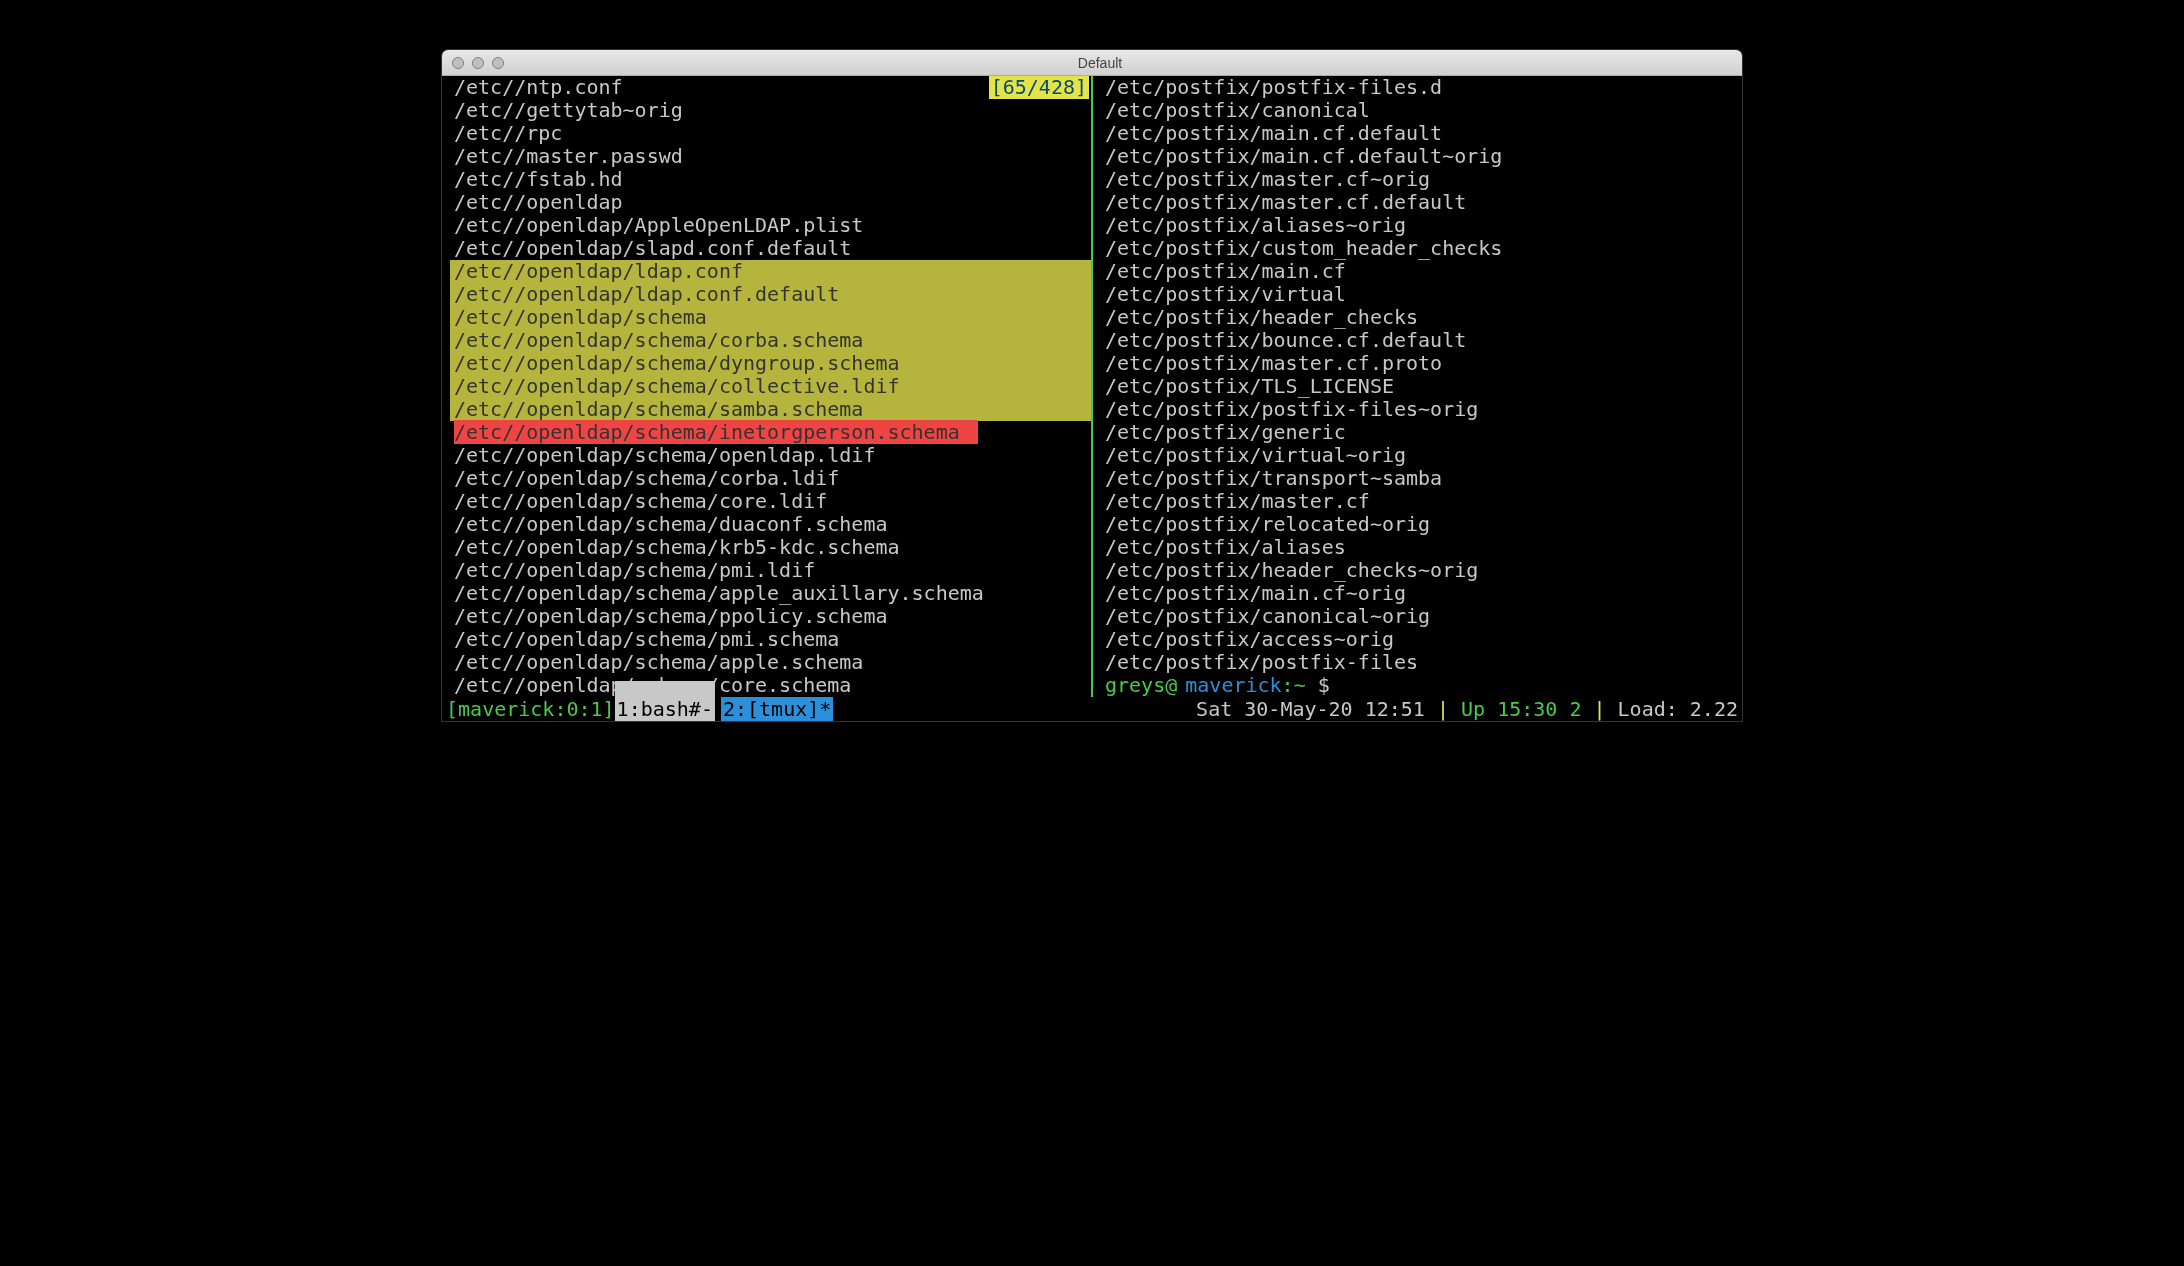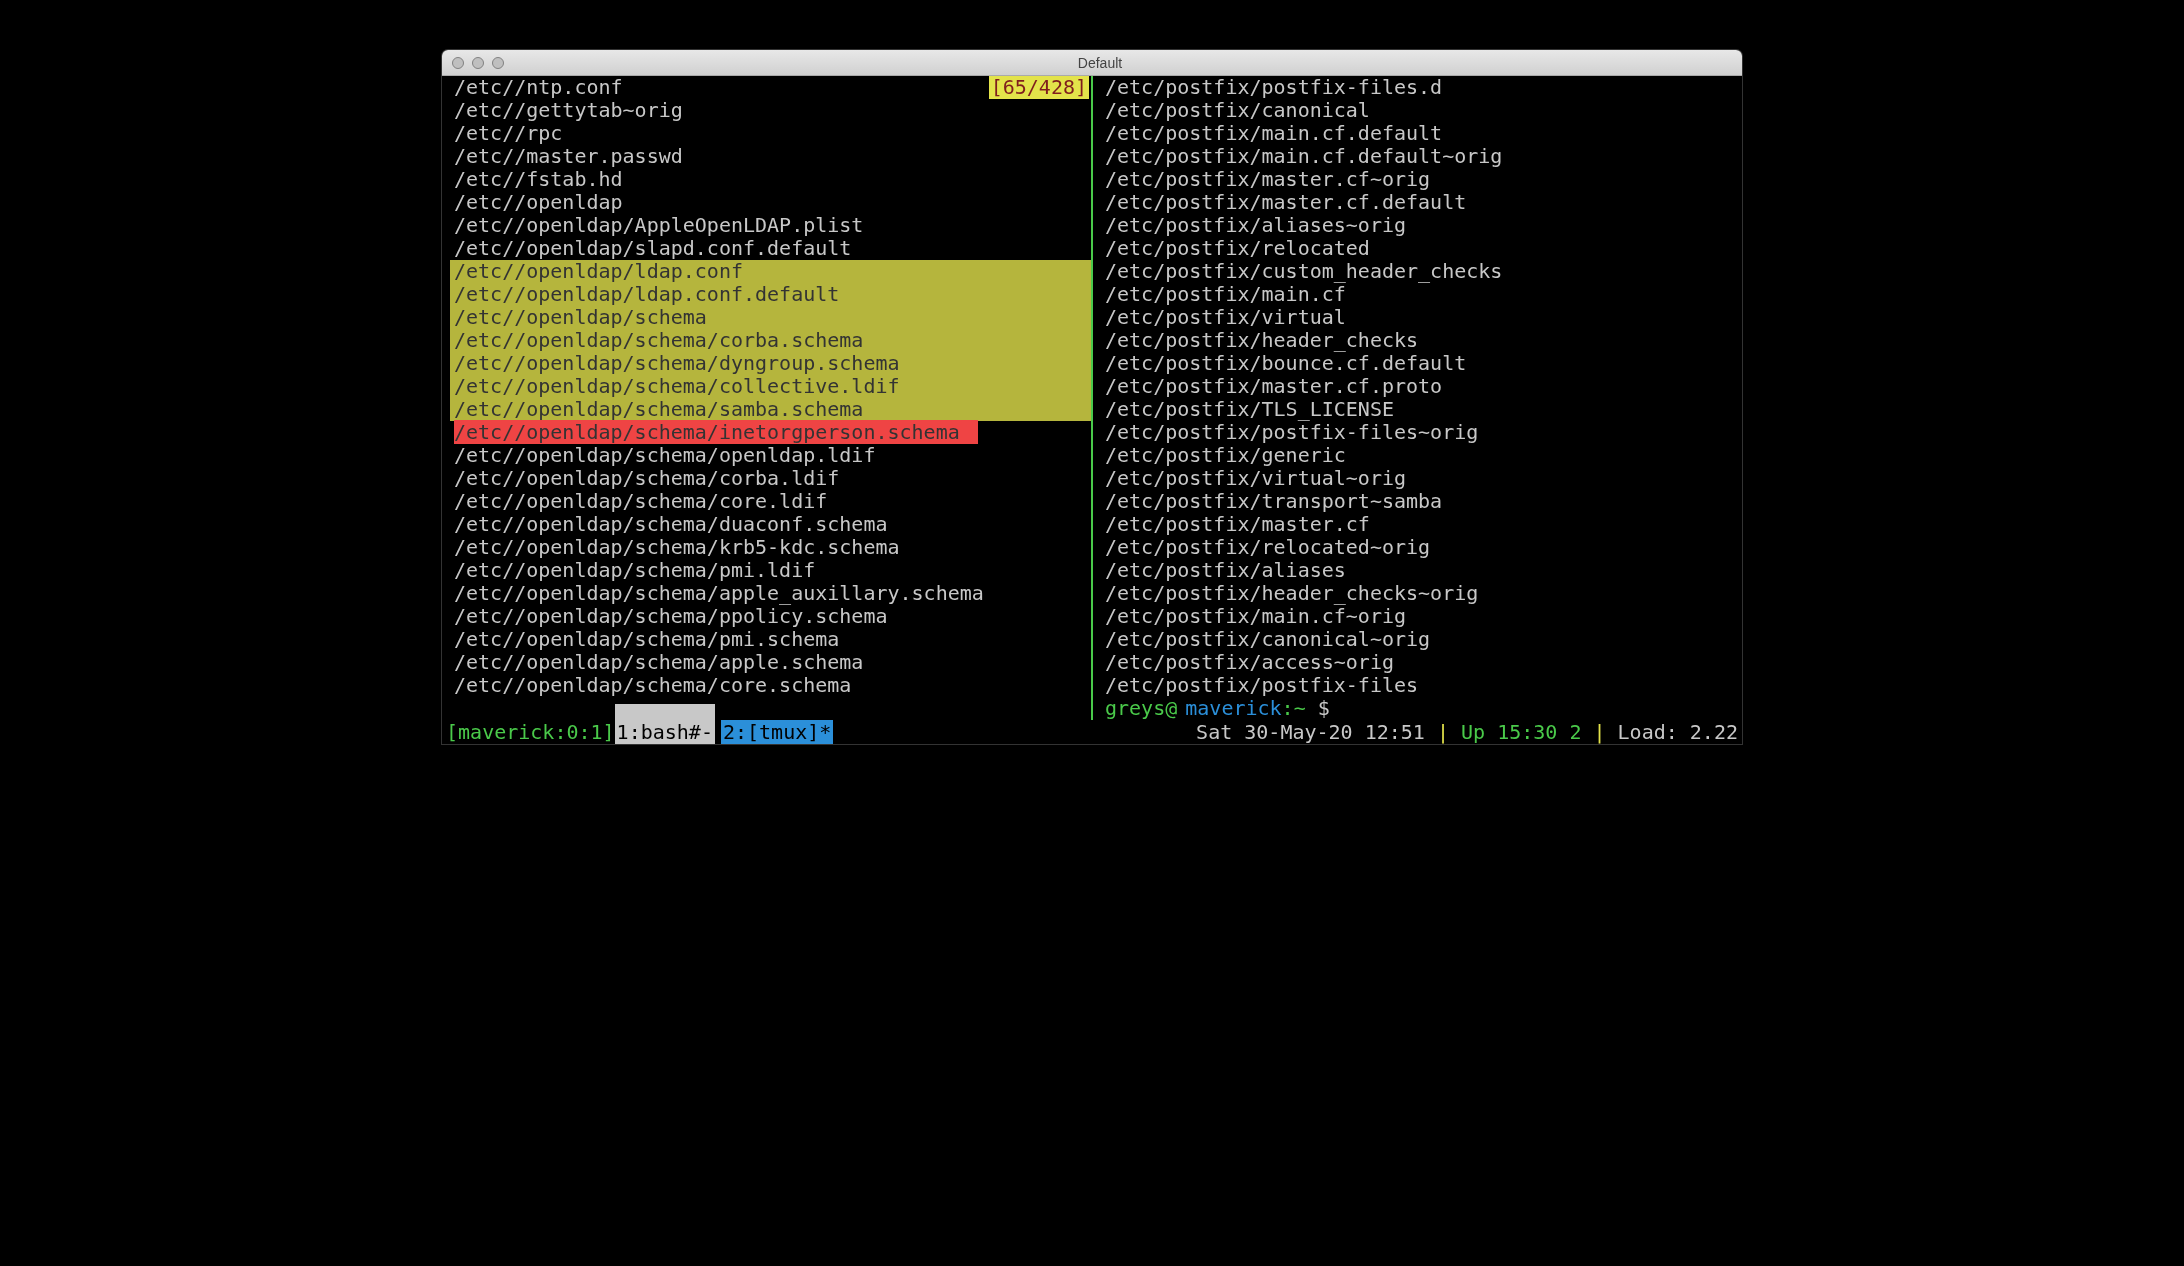--- a/index.html
+++ b/index.html
@@ -78,21 +78,21 @@
       background: #b5b53d;
       color: #333;
     }
     .hl-cursor {
       background: #ef4444;
       color: #333;
       padding: 0 6px 0 0;
     }
     .counter {
       background: #e3e34a;
-      color: #7f1d1d;
+      color: #0c4a6e;
       padding: 0 2px;
     }
     .pane-left .line:first-child {
       display: flex;
       justify-content: space-between;
       padding-right: 2px;
     }
     .prompt .user { color: #4aca4a; }
     .prompt .at { color: #4aca4a; }
     .prompt .host { color: #2b8fd9; padding-left: 8px; }
@@ -185,21 +185,20 @@
 
       <div class="pane pane-right">
         <div id="right-lines">
             <div class="line">/etc/postfix/postfix-files.d</div>
             <div class="line">/etc/postfix/canonical</div>
             <div class="line">/etc/postfix/main.cf.default</div>
             <div class="line">/etc/postfix/main.cf.default~orig</div>
             <div class="line">/etc/postfix/master.cf~orig</div>
             <div class="line">/etc/postfix/master.cf.default</div>
             <div class="line">/etc/postfix/aliases~orig</div>
-            <div class="line">/etc/postfix/relocated</div>
             <div class="line">/etc/postfix/custom_header_checks</div>
             <div class="line">/etc/postfix/main.cf</div>
             <div class="line">/etc/postfix/virtual</div>
             <div class="line">/etc/postfix/header_checks</div>
             <div class="line">/etc/postfix/bounce.cf.default</div>
             <div class="line">/etc/postfix/master.cf.proto</div>
             <div class="line">/etc/postfix/TLS_LICENSE</div>
             <div class="line">/etc/postfix/postfix-files~orig</div>
             <div class="line">/etc/postfix/generic</div>
             <div class="line">/etc/postfix/virtual~orig</div>

